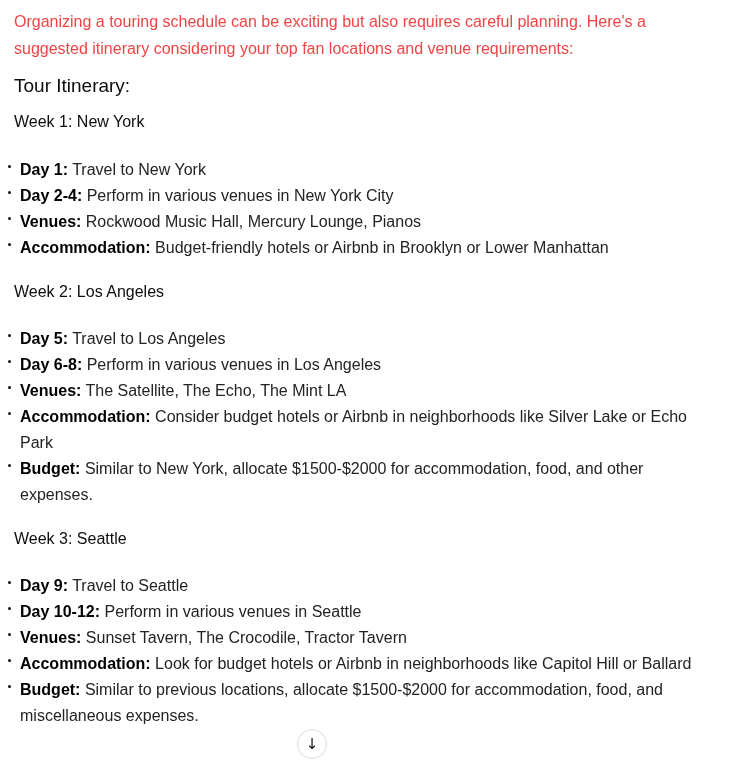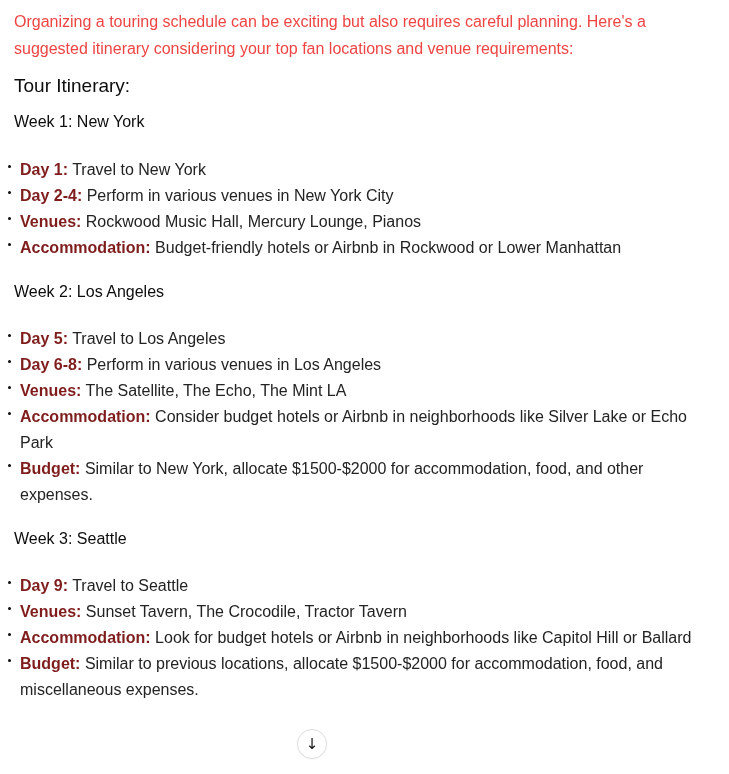--- a/index.html
+++ b/index.html
@@ -64,21 +64,21 @@
     position: absolute;
     left: 1px;
     top: 8px;
     width: 3px;
     height: 3px;
     border-radius: 50%;
     background: #0d0d0d;
   }
   ul.itinerary-list li strong {
     font-weight: 700;
-    color: #7f1d1d;
+    color: #000000;
   }
   .scroll-btn {
     position: absolute;
     left: 297px;
     top: 729px;
     width: 30px;
     height: 30px;
     border-radius: 50%;
     background: #ffffff;
     border: 1px solid #dedede;
@@ -105,39 +105,40 @@
   <p class="intro">Organizing a touring schedule can be exciting but also requires careful planning. Here's a suggested itinerary considering your top fan locations and venue requirements:</p>
 
   <h3 class="section-title">Tour Itinerary:</h3>
 
   <section>
     <h4 class="week-heading first">Week 1: New York</h4>
     <ul class="itinerary-list first">
       <li><strong>Day 1:</strong><span> Travel to New York</span></li>
       <li><strong>Day 2-4:</strong><span> Perform in various venues in New York City</span></li>
       <li><strong>Venues:</strong><span> Rockwood Music Hall, Mercury Lounge, Pianos</span></li>
-      <li><strong>Accommodation:</strong><span> Budget-friendly hotels or Airbnb in Rockwood or Lower Manhattan</span></li>
+      <li><strong>Accommodation:</strong><span> Budget-friendly hotels or Airbnb in Brooklyn or Lower Manhattan</span></li>
     </ul>
   </section>
 
   <section>
     <h4 class="week-heading">Week 2: Los Angeles</h4>
     <ul class="itinerary-list">
       <li><strong>Day 5:</strong><span> Travel to Los Angeles</span></li>
       <li><strong>Day 6-8:</strong><span> Perform in various venues in Los Angeles</span></li>
       <li><strong>Venues:</strong><span> The Satellite, The Echo, The Mint LA</span></li>
       <li><strong>Accommodation:</strong><span> Consider budget hotels or Airbnb in neighborhoods like Silver Lake or Echo Park</span></li>
       <li><strong>Budget:</strong><span> Similar to New York, allocate $1500-$2000 for accommodation, food, and other expenses.</span></li>
     </ul>
   </section>
 
   <section>
     <h4 class="week-heading">Week 3: Seattle</h4>
     <ul class="itinerary-list">
       <li><strong>Day 9:</strong><span> Travel to Seattle</span></li>
+      <li><strong>Day 10-12:</strong><span> Perform in various venues in Seattle</span></li>
       <li><strong>Venues:</strong><span> Sunset Tavern, The Crocodile, Tractor Tavern</span></li>
       <li><strong>Accommodation:</strong><span> Look for budget hotels or Airbnb in neighborhoods like Capitol Hill or Ballard</span></li>
       <li><strong>Budget:</strong><span> Similar to previous locations, allocate $1500-$2000 for accommodation, food, and miscellaneous expenses.</span></li>
     </ul>
   </section>
 
 </div>
 
 <button class="scroll-btn">
   <span>↓</span>

